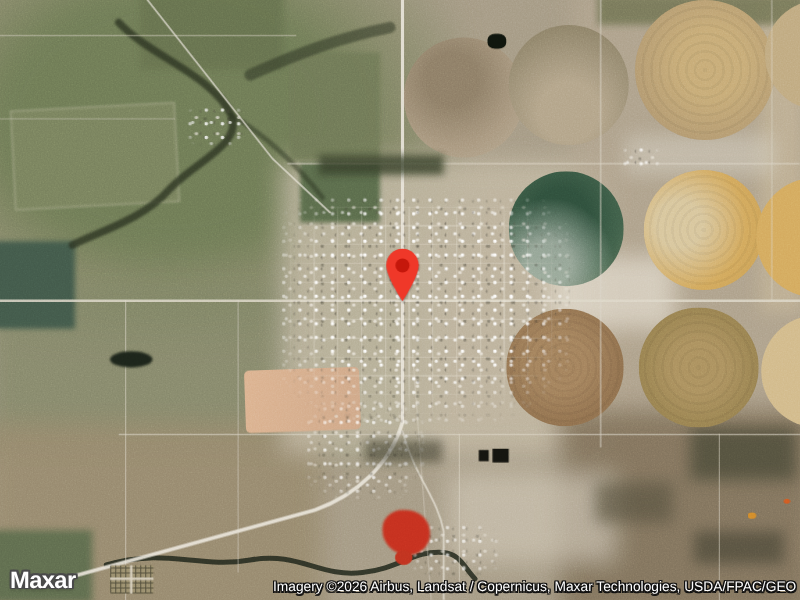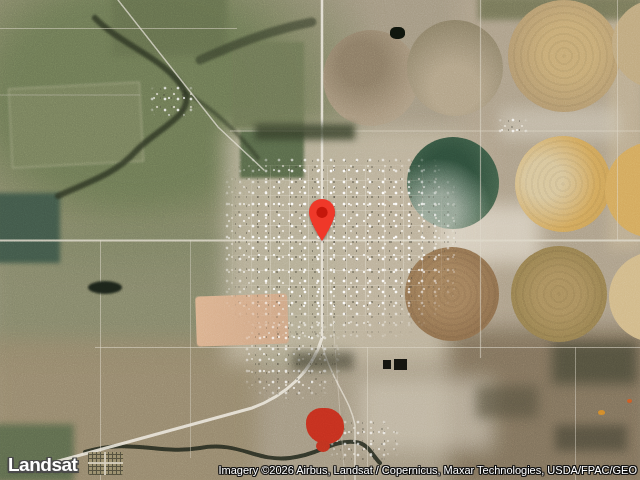--- a/index.html
+++ b/index.html
@@ -173,16 +173,16 @@
       <feColorMatrix type="saturate" values="0"></feColorMatrix>
       </filter>
     <rect width="640" height="480" filter="url(#noise)"></rect>
   </svg>
 
   <svg id="pin" viewBox="0 0 28 44">
     <path d="M14 1 C6.8 1 1 6.9 1 14.2 C1 23.5 14 43 14 43 C14 43 27 23.5 27 14.2 C27 6.9 21.2 1 14 1 Z" fill="#EF3829"></path>
     <circle cx="14" cy="14.4" r="5.6" fill="#C5170B"></circle>
   </svg>
 
-  <div id="logo">Landsat</div>
+  <div id="logo">Maxar</div>
   <div id="attrib">Imagery ©2026 Airbus, Landsat / Copernicus, Maxar Technologies, USDA/FPAC/GEO</div>
 
 </div>
 
 </body></html>

